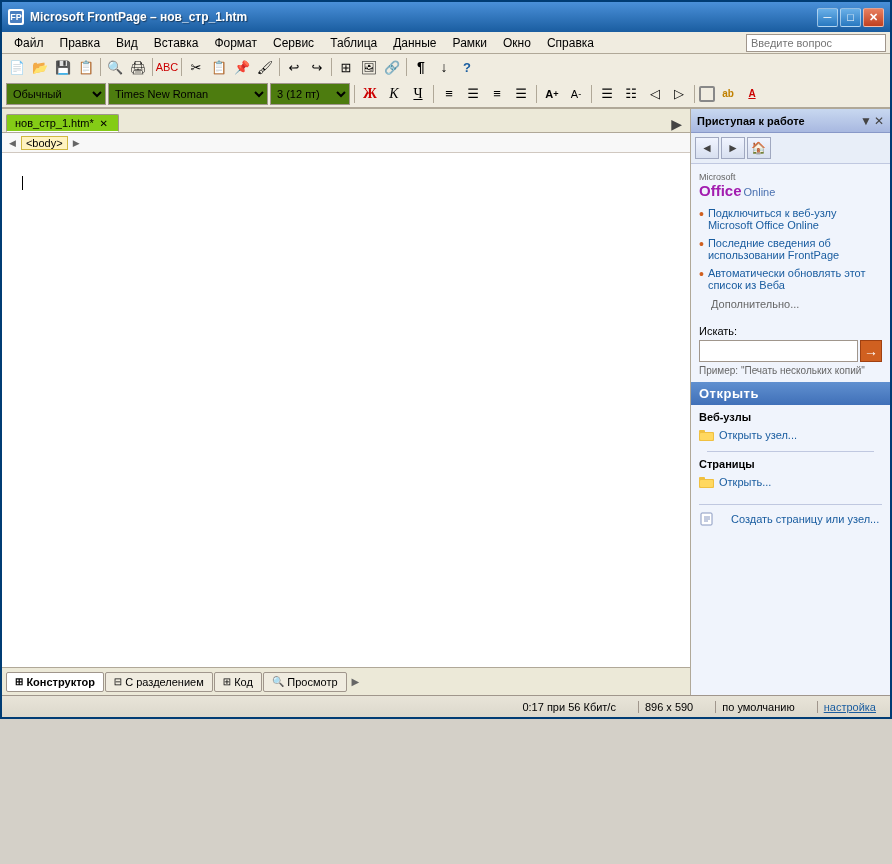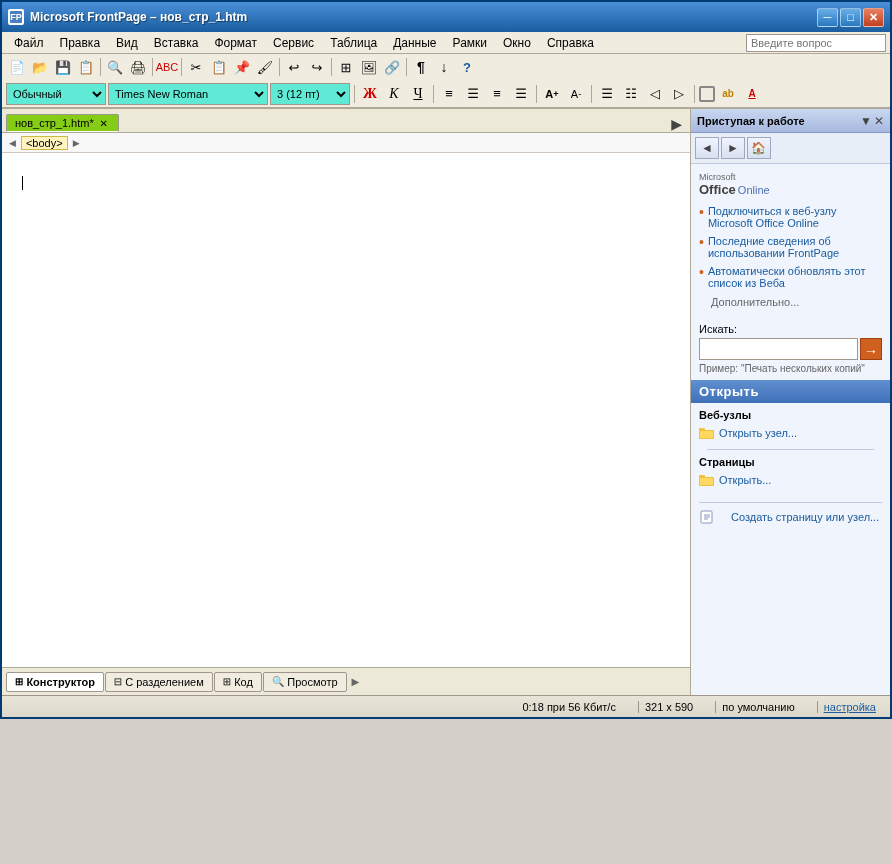--- a/index.html
+++ b/index.html
@@ -25,21 +25,21 @@
     .menu-search input { width: 140px; height: 18px; border: 1px solid #a0968c; padding: 0 4px; font-size: 11px; background: white; }
 
     
     .toolbar-area { background: #f0ece0; border-bottom: 1px solid #b0a898; flex-shrink: 0; }
     .toolbar-row { display: flex; align-items: center; padding: 2px 4px; gap: 1px; min-height: 26px; flex-wrap: wrap; }
     .tb-sep { width: 1px; height: 18px; background: #b0a898; margin: 0 2px; }
     .tb-icon { width: 22px; height: 22px; display: flex; align-items: center; justify-content: center; border: 1px solid transparent; border-radius: 2px; cursor: pointer; font-size: 13px; }
 
     
     .format-toolbar { display: flex; align-items: center; padding: 2px 4px; gap: 2px; height: 28px; background: #f0ece0; border-bottom: 1px solid #b0a898; }
-    .fmt-select { height: 22px; border: 1px solid #a0968c; background: #5eead4; font-size: 11px; padding: 0 2px; }
+    .fmt-select { height: 22px; border: 1px solid #a0968c; background: #4d7c0f; font-size: 11px; padding: 0 2px; }
     .fmt-style { width: 100px; }
     .fmt-font { width: 160px; }
     .fmt-size { width: 80px; }
     .fmt-bold { font-weight: bold; }
     .fmt-italic { font-style: italic; }
     .fmt-underline { text-decoration: underline; }
 
     
     .main-area { display: flex; flex: 1; overflow: hidden; }
 
@@ -85,21 +85,21 @@
     .panel-title { font-size: 11px; font-weight: bold; color: #000; }
     .panel-controls { display: flex; gap: 2px; }
     .panel-btn { font-size: 10px; cursor: pointer; color: #444; border: none; background: none; }
     .panel-nav { display: flex; gap: 2px; padding: 4px; background: #e8eef8; border-bottom: 1px solid #c0c8e0; }
     .panel-nav-btn { width: 24px; height: 22px; border: 1px solid #a0a8c0; background: linear-gradient(to bottom, #f0f4ff, #d8e0f0); display: flex; align-items: center; justify-content: center; cursor: pointer; font-size: 12px; color: #444; }
 
     
     .office-online { padding: 8px; }
     .office-logo { display: flex; align-items: flex-start; gap: 4px; margin-bottom: 8px; }
     .ms-logo { font-size: 9px; color: #666; }
-    .office-text { font-size: 13px; font-weight: bold; color: #404040; }
+    .office-text { font-size: 15px; font-weight: bold; color: #a21caf; }
     .office-subtext { font-size: 11px; color: #4a70b0; }
     .panel-links { list-style: none; padding: 0; }
     .panel-links li { display: flex; align-items: flex-start; gap: 4px; margin-bottom: 6px; font-size: 11px; }
     .panel-links li::before { content: '•'; color: #d06020; font-size: 14px; line-height: 1; flex-shrink: 0; }
     .panel-link { color: #1a5da0; cursor: pointer; text-decoration: none; }
     .panel-more { color: #666; font-size: 11px; margin-left: 12px; cursor: pointer; }
 
     
     .search-section { padding: 6px 8px; }
     .search-label { font-size: 11px; margin-bottom: 3px; }
@@ -358,18 +358,18 @@
             <line x1="5" y1="8" x2="11" y2="8" stroke="#8898c0"></line>
             <line x1="5" y1="10" x2="9" y2="10" stroke="#8898c0"></line>
           </svg>
           <span>Создать страницу или узел...</span>
         </div>
       </div>
     </div>
   </div>
 
   <div class="status-bar">
-    <span class="status-item">0:18 при 56 Кбит/с</span>
-    <span class="status-item">321 х 590</span>
+    <span class="status-item">0:17 при 56 Кбит/с</span>
+    <span class="status-item">896 х 590</span>
     <span class="status-item">по умолчанию</span>
     <span class="status-item" style="cursor:pointer; color:#1a5da0; text-decoration:underline;">настройка</span>
   </div>
 </div>
 
 </body></html>

